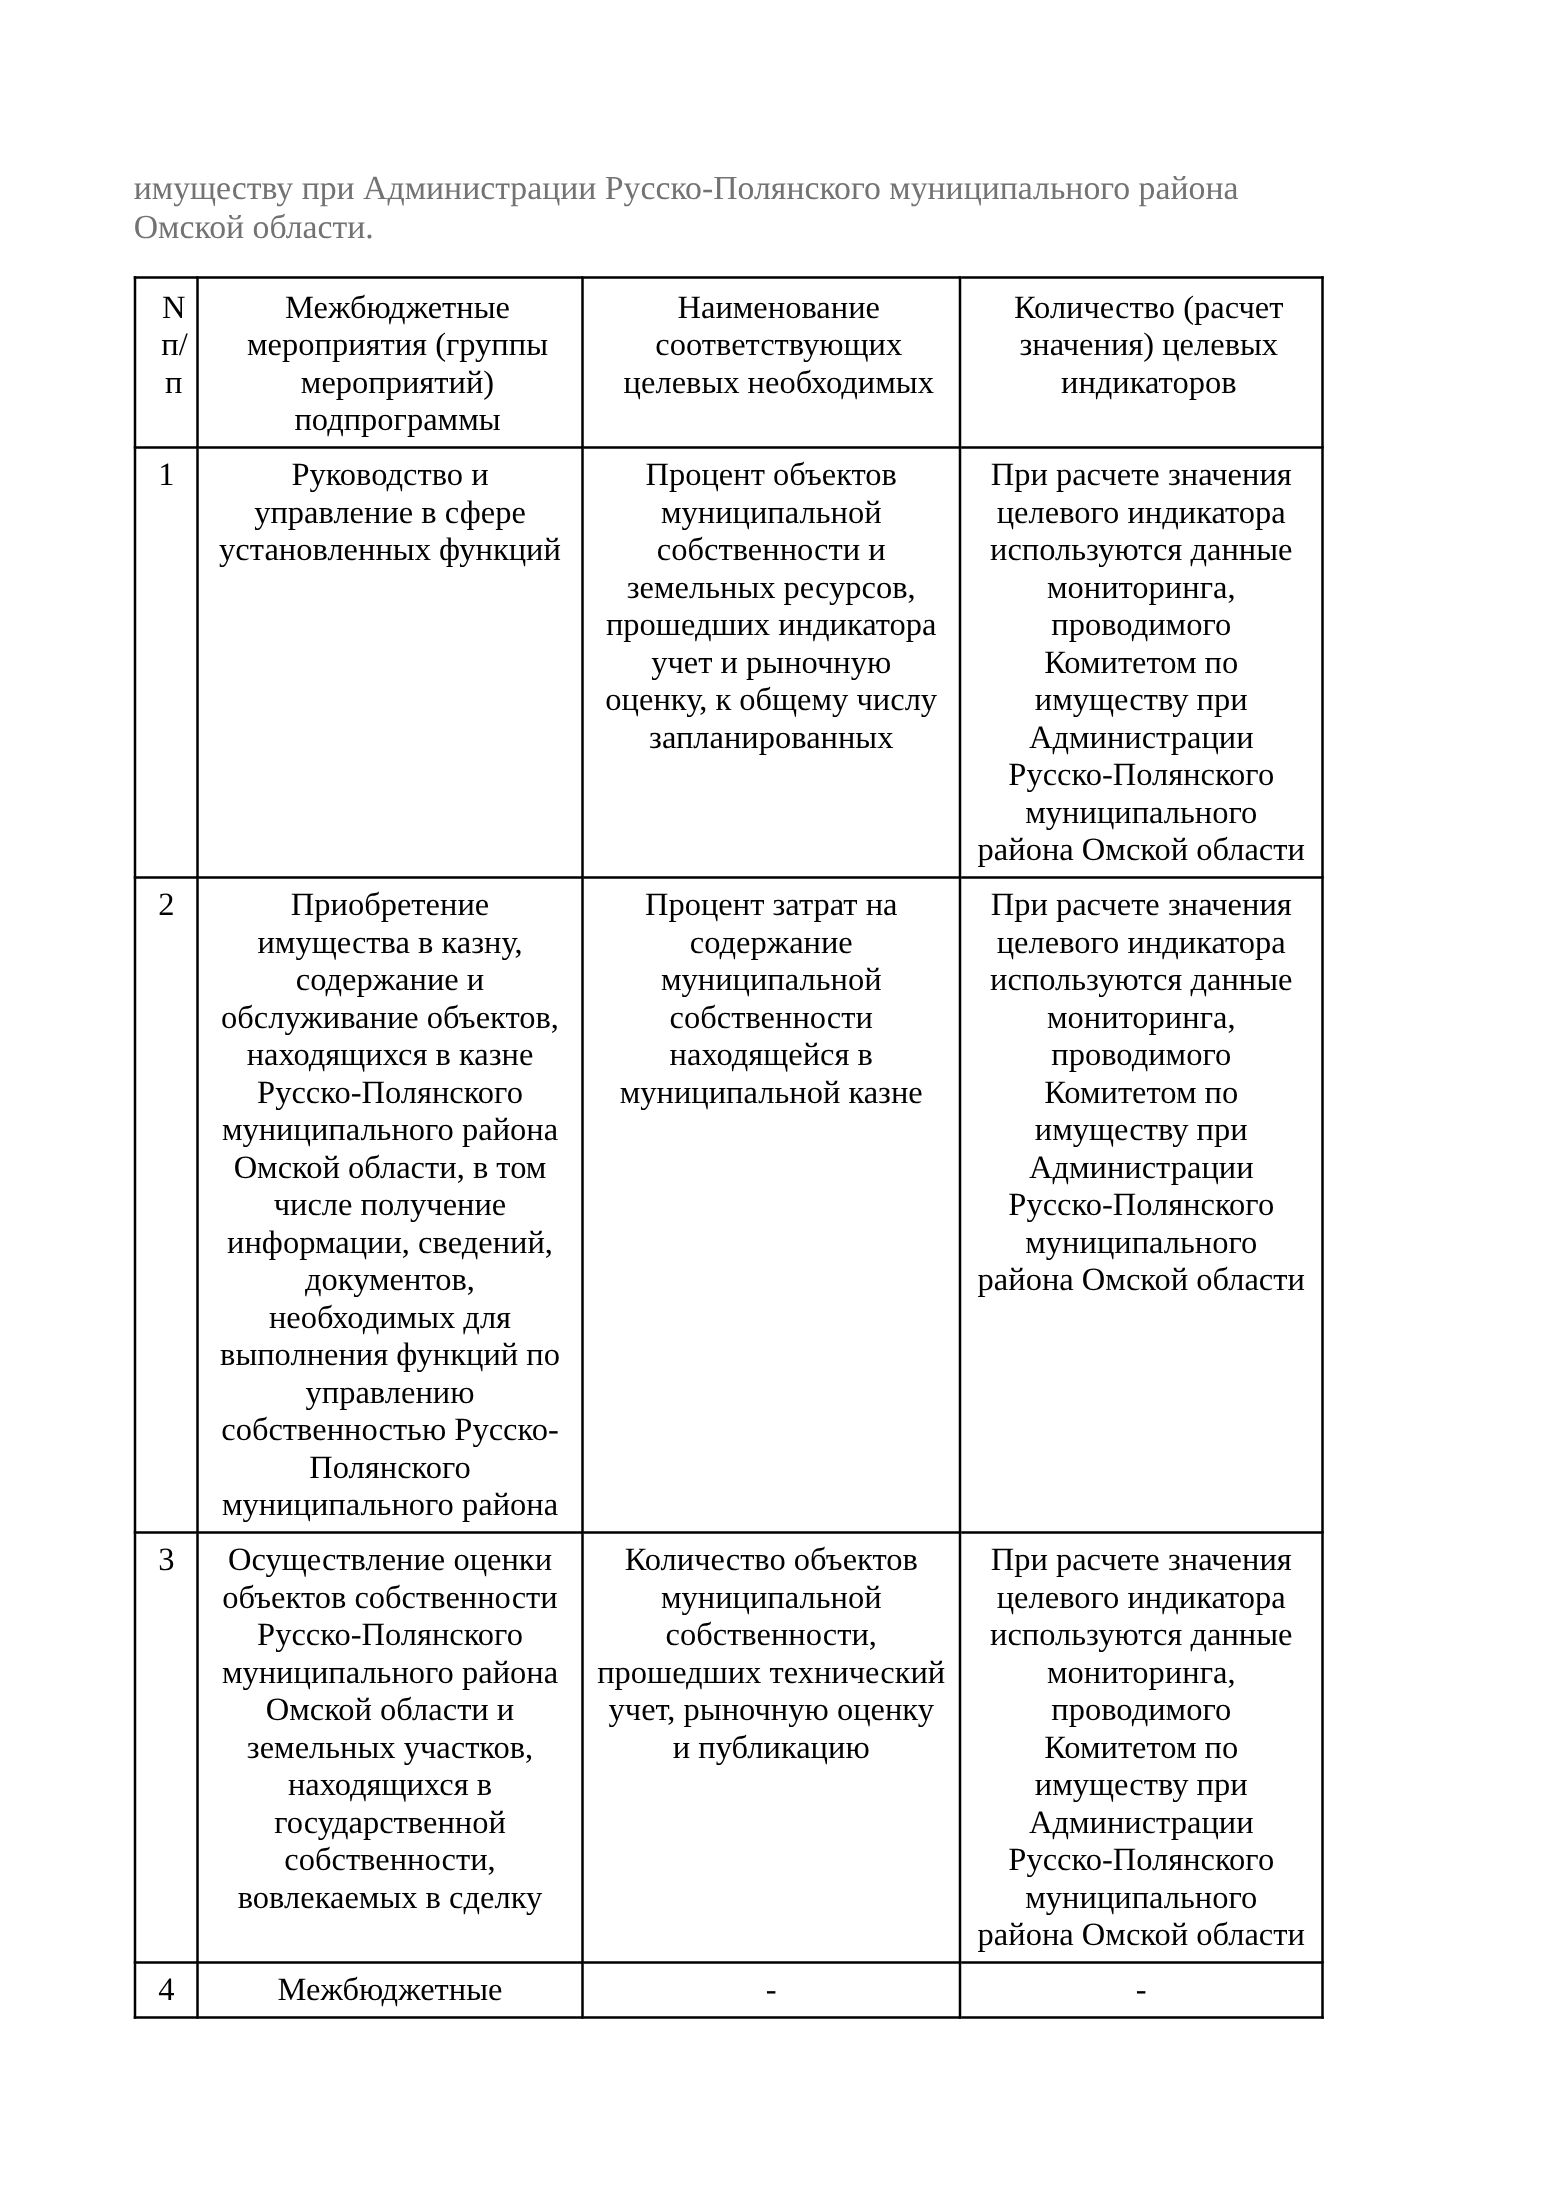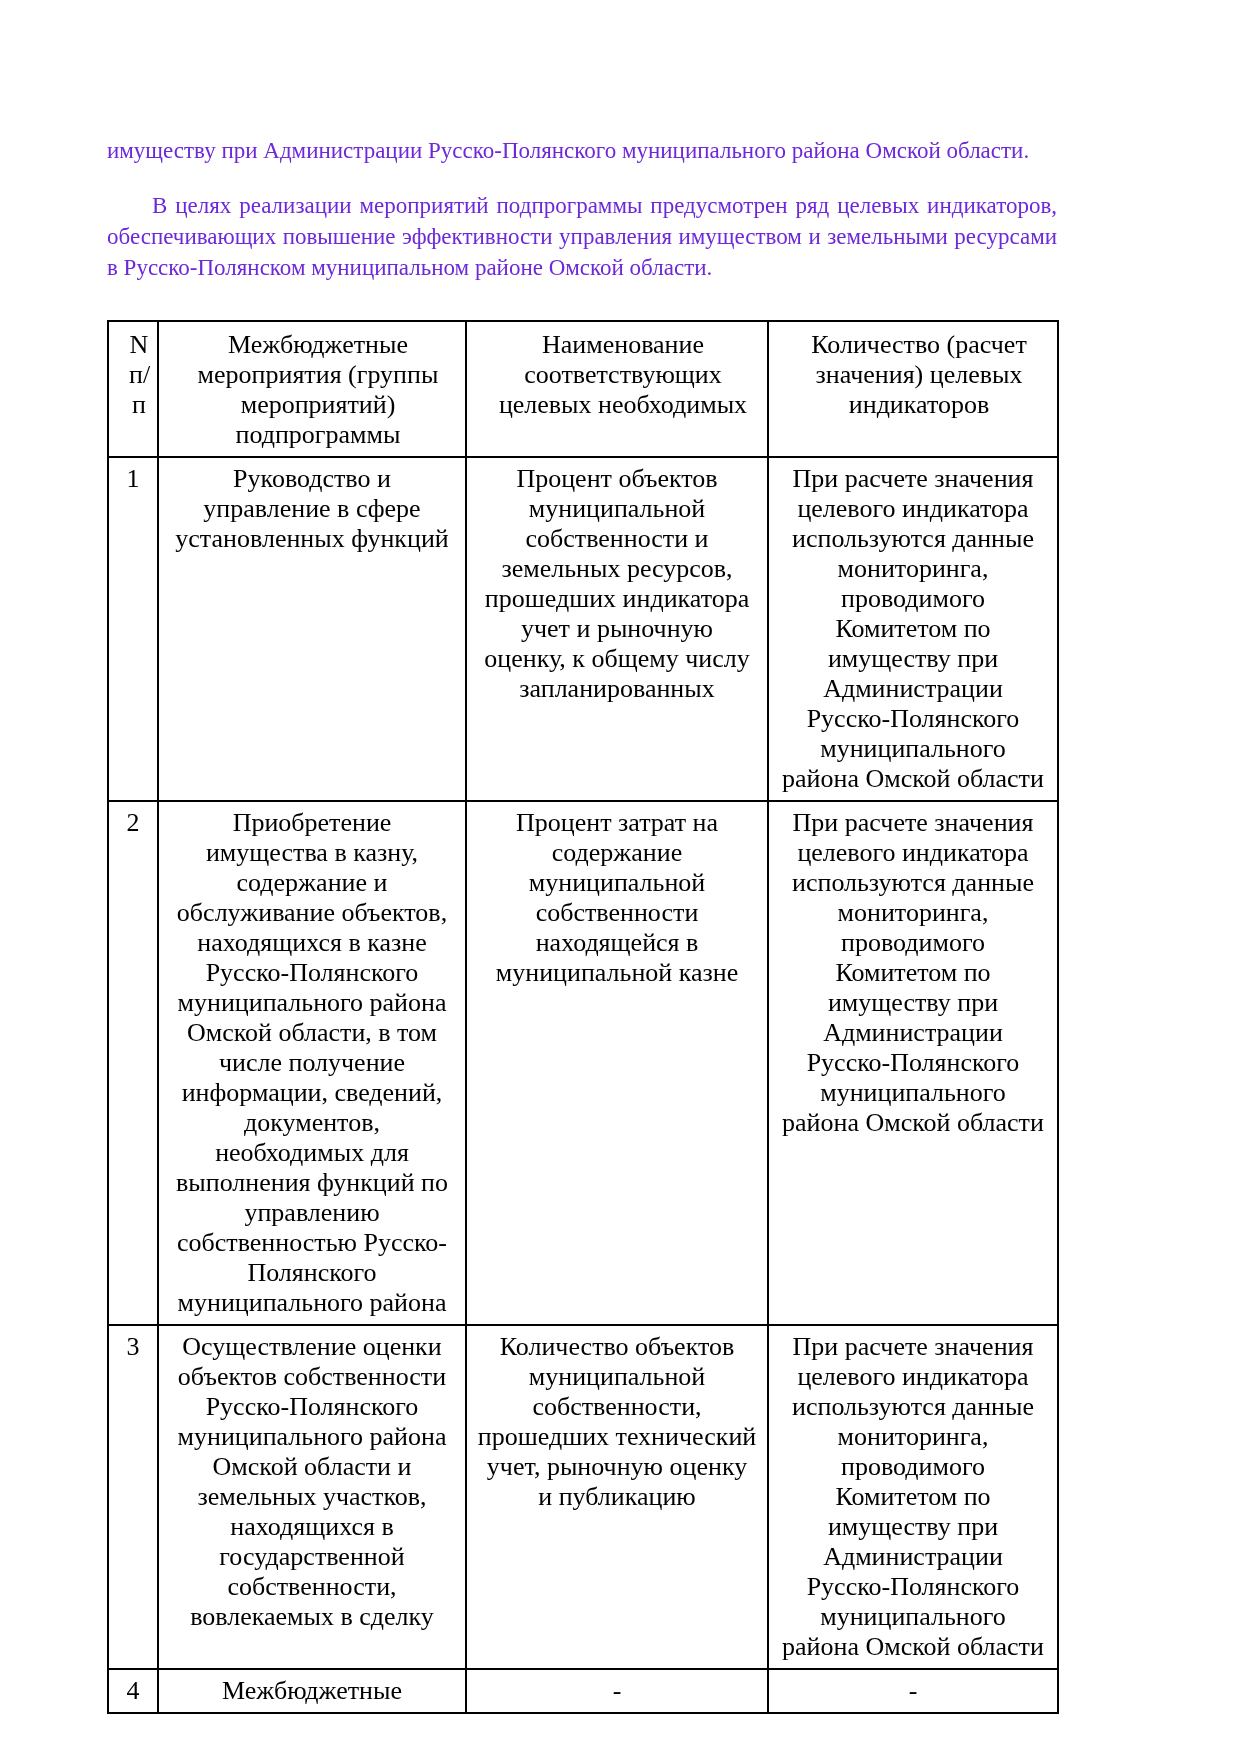--- a/index.html
+++ b/index.html
@@ -8,23 +8,23 @@
     position: relative;
     width: 1240px;
     height: 1754px;
     background: #ffffff;
     margin: 0 auto;
     font-family: "Liberation Serif", "DejaVu Serif", serif;
     color: #000000;
     padding: 135px 183px 0 107px;
   }
   .para {
-    font-size: 23px;
+    font-size: 27px;
     line-height: 31px;
-    color: #6d28d9;
+    color: #737373;
   }
   .para-first {
     margin-bottom: 24px;
     text-align: left;
   }
   .para-body {
     margin-bottom: 37px;
     text-align: justify;
     text-indent: 45px;
   }
@@ -68,21 +68,20 @@
   tr.r-3 { height: 313px; }
   tr.r-4 { height: 40px; }
 </style>
 </head>
 <body>
 
 <div class="page">
 
   <p class="para para-first">имуществу при Администрации Русско-Полянского муниципального района Омской области.</p>
 
-  <p class="para para-body">В целях реализации мероприятий подпрограммы предусмотрен ряд целевых индикаторов, обеспечивающих повышение эффективности управления имуществом и земельными ресурсами в Русско-Полянском муниципальном районе Омской области.</p>
 
   <table class="doc-table">
     <colgroup>
       <col class="c-num">
         <col class="c-meas">
         <col class="c-ind">
         <col class="c-def">
     </colgroup>
     <thead>
       <tr class="r-head">

